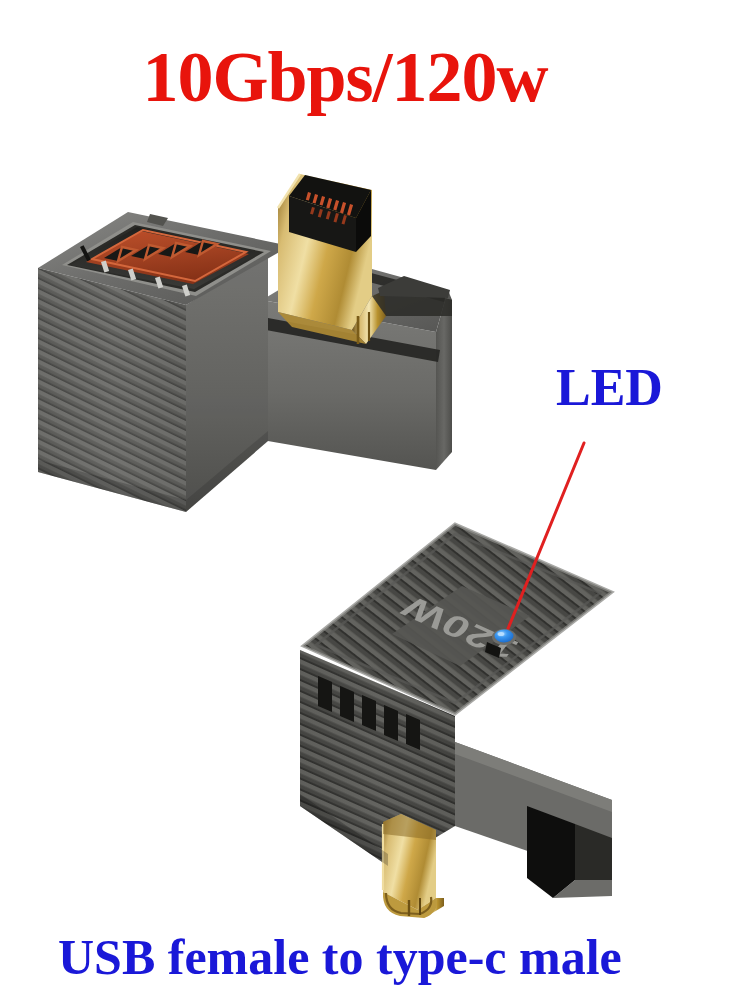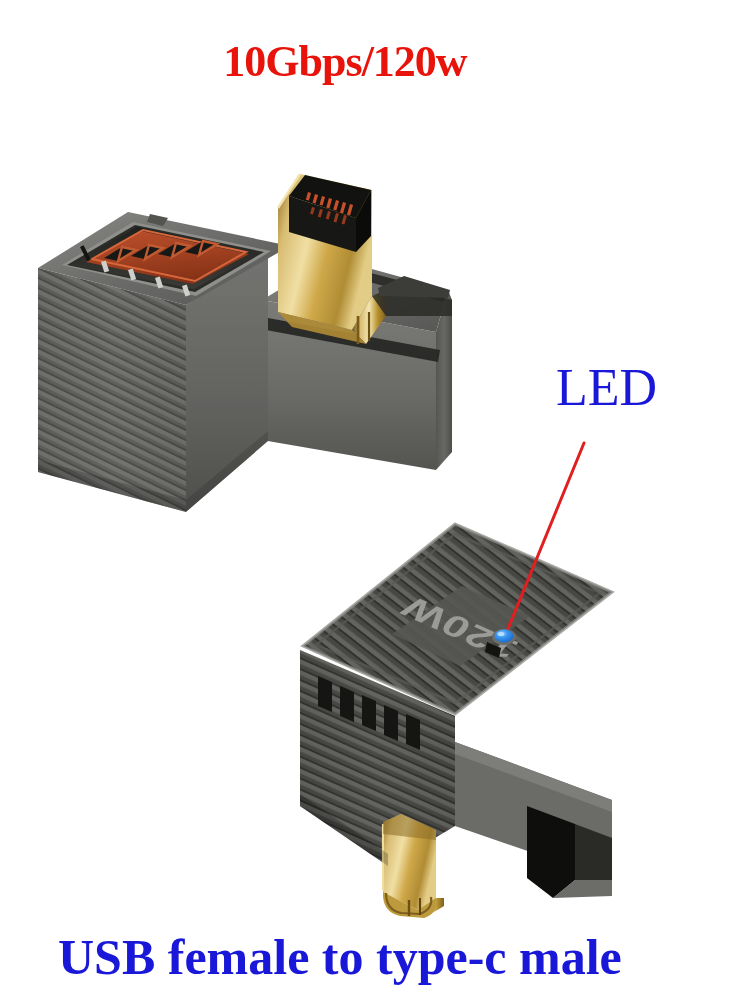--- a/index.html
+++ b/index.html
@@ -7,26 +7,26 @@
   body {
     width:750px; height:1000px; position:relative; overflow:hidden;
     font-family:"Liberation Serif", serif;
   }
   #stage { position:absolute; inset:0; width:750px; height:1000px; }
 
   
   .title-text {
     position:absolute; left:0; top:36px; width:690px;
     text-align:center; color:#e8140c;
-    font-weight:bold; font-size:44px; letter-spacing:-1px;
+    font-weight:bold; font-size:72px; letter-spacing:-1px;
     font-family:"Liberation Serif", serif; white-space:nowrap;
   }
   .led-text {
     position:absolute; left:556px; top:358px;
-    color:#1a18d8; font-weight:normal; font-size:52px;
+    color:#1a18d8; font-weight:bold; font-size:52px;
     font-family:"Liberation Serif", serif; white-space:nowrap;
   }
   .caption-text {
     position:absolute; left:58px; top:928px; width:900px;
     color:#1a18d8; font-weight:bold; font-size:50px;
     font-family:"Liberation Serif", serif; white-space:nowrap;
   }
 
   
   .art { position:absolute; left:0; top:0; width:750px; height:1000px; pointer-events:none; }

